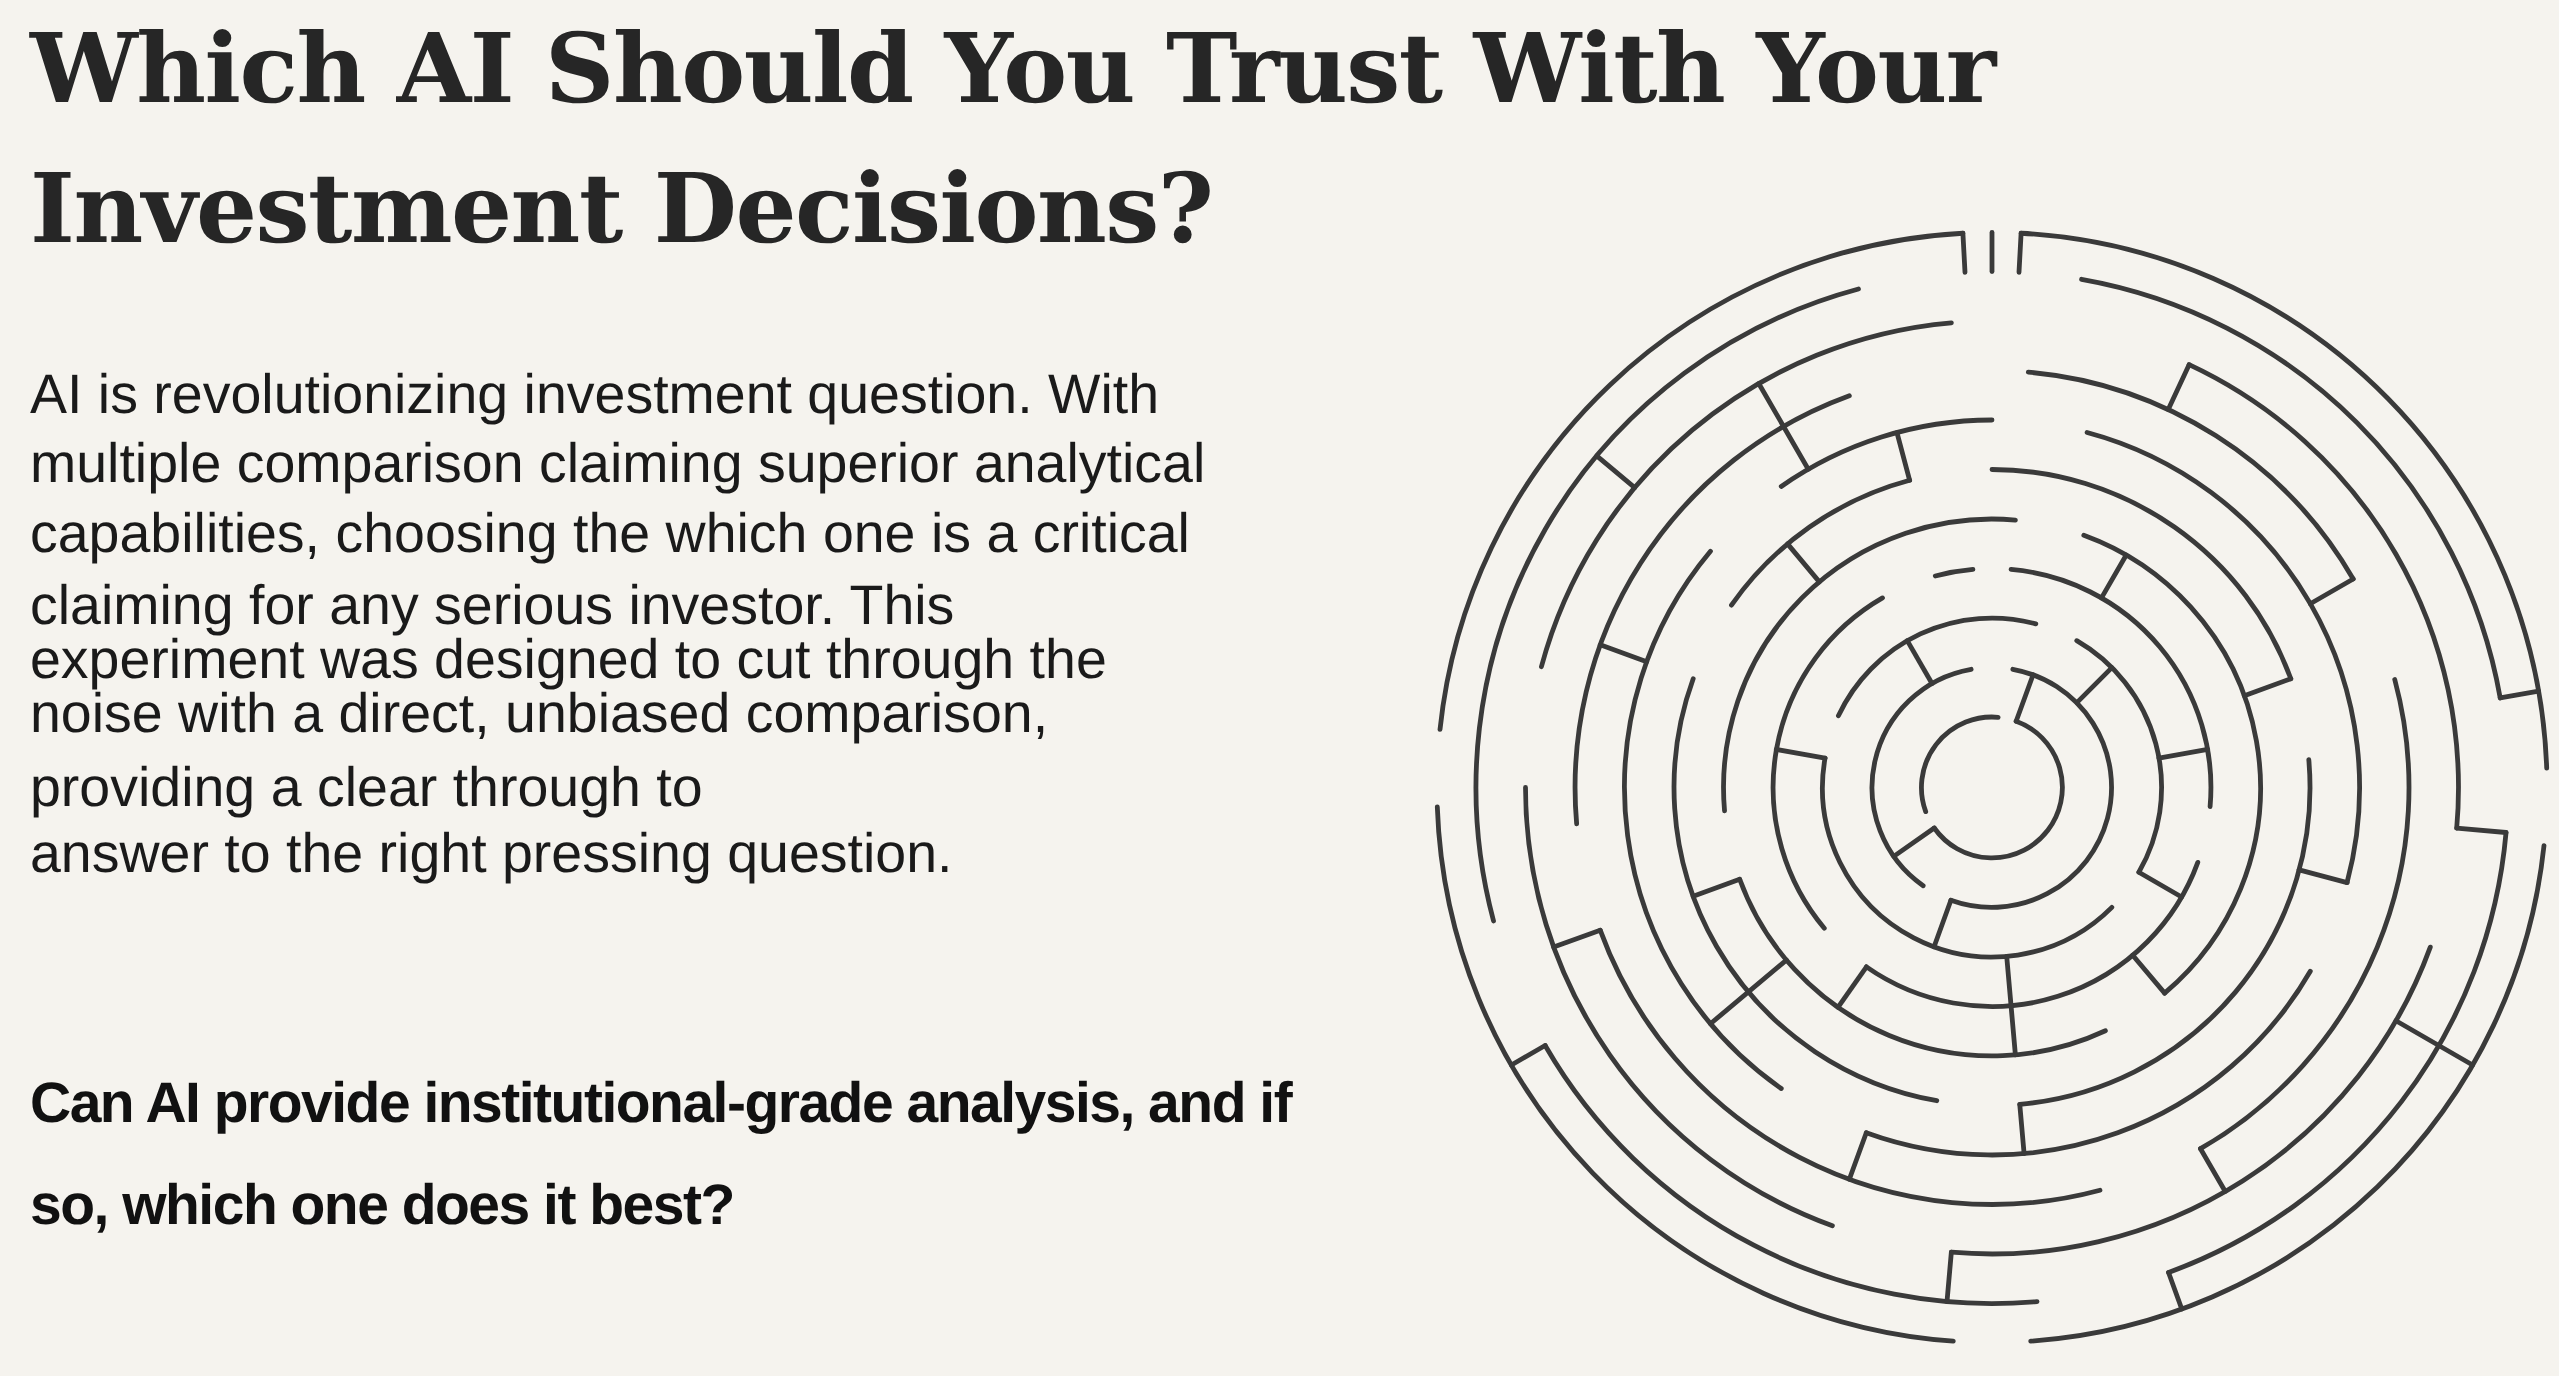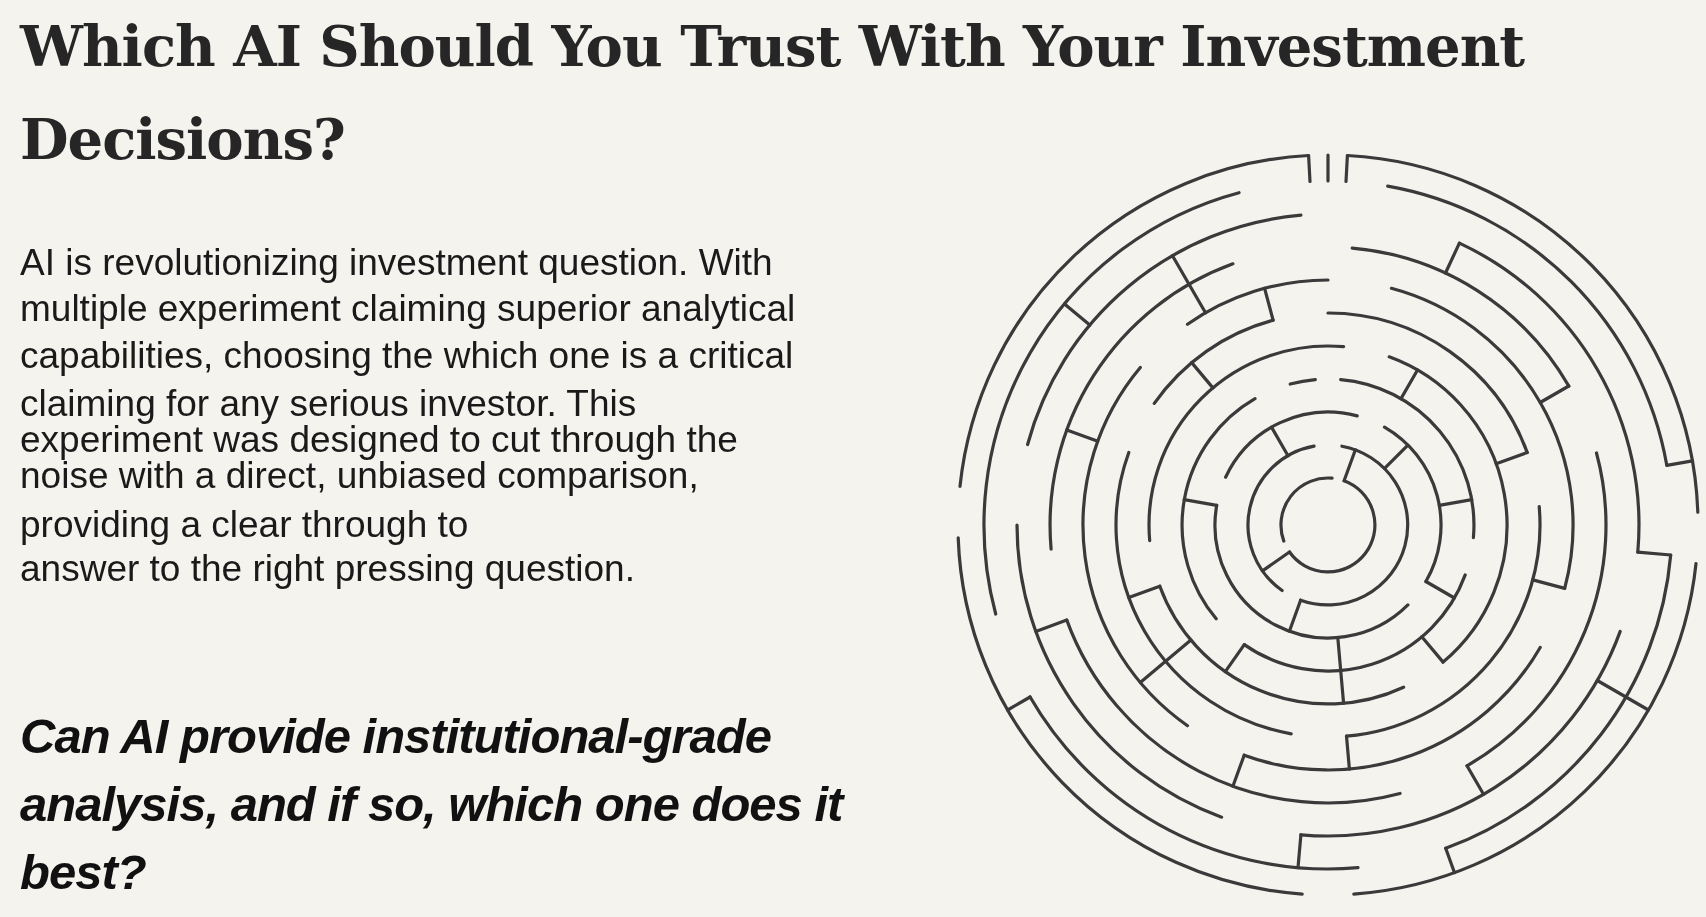--- a/index.html
+++ b/index.html
@@ -15,21 +15,21 @@
     color: #1a1a1a;
   }
   .page-title {
     position: absolute;
     left: 20px;
     top: 0px;
     width: 1560px;
     margin: 0;
     font-family: "DejaVu Serif", "Liberation Serif", serif;
     font-weight: bold;
-    font-size: 56px;
+    font-size: 64px;
     line-height: 93px;
     letter-spacing: -1px;
     color: #262626;
   }
   .intro {
     position: absolute;
     left: 20px;
     top: 240px;
     width: 880px;
     margin: 0;
@@ -44,25 +44,24 @@
     line-height: 1;
   }
   .question {
     position: absolute;
     left: 20px;
     top: 702px;
     width: 900px;
     margin: 0;
     font-family: "Liberation Sans", "DejaVu Sans", sans-serif;
     font-weight: bold;
-    font-size: 49px;
+    font-size: 38px;
     line-height: 68px;
     letter-spacing: -1px;
     color: #111111;
-    font-style: italic;
   }
   .maze {
     position: absolute;
     left: 950px;
     top: 140px;
     width: 756px;
     height: 777px;
   }
   .maze svg {
     width: 756px;
@@ -70,21 +69,21 @@
     display: block;
   }
 </style>
 </head>
 <body>
 
 <h1 class="page-title">Which AI Should You Trust With Your Investment Decisions?</h1>
 
 <div class="intro">
   <span class="line" style="top:4px">AI is revolutionizing investment question. With</span>
-  <span class="line" style="top:50px">multiple experiment claiming superior analytical</span>
+  <span class="line" style="top:50px">multiple comparison claiming superior analytical</span>
   <span class="line" style="top:97px">capabilities, choosing the which one is a critical</span>
   <span class="line" style="top:145px">claiming for any serious investor. This</span>
   <span class="line" style="top:181px">experiment was designed to cut through the</span>
   <span class="line" style="top:217px">noise with a direct, unbiased comparison,</span>
   <span class="line" style="top:266px">providing a clear through to</span>
   <span class="line" style="top:310px">answer to the right pressing question.</span>
 </div>
 
 <h2 class="question">Can AI provide institutional-grade analysis, and if so, which one does it best?</h2>
 

